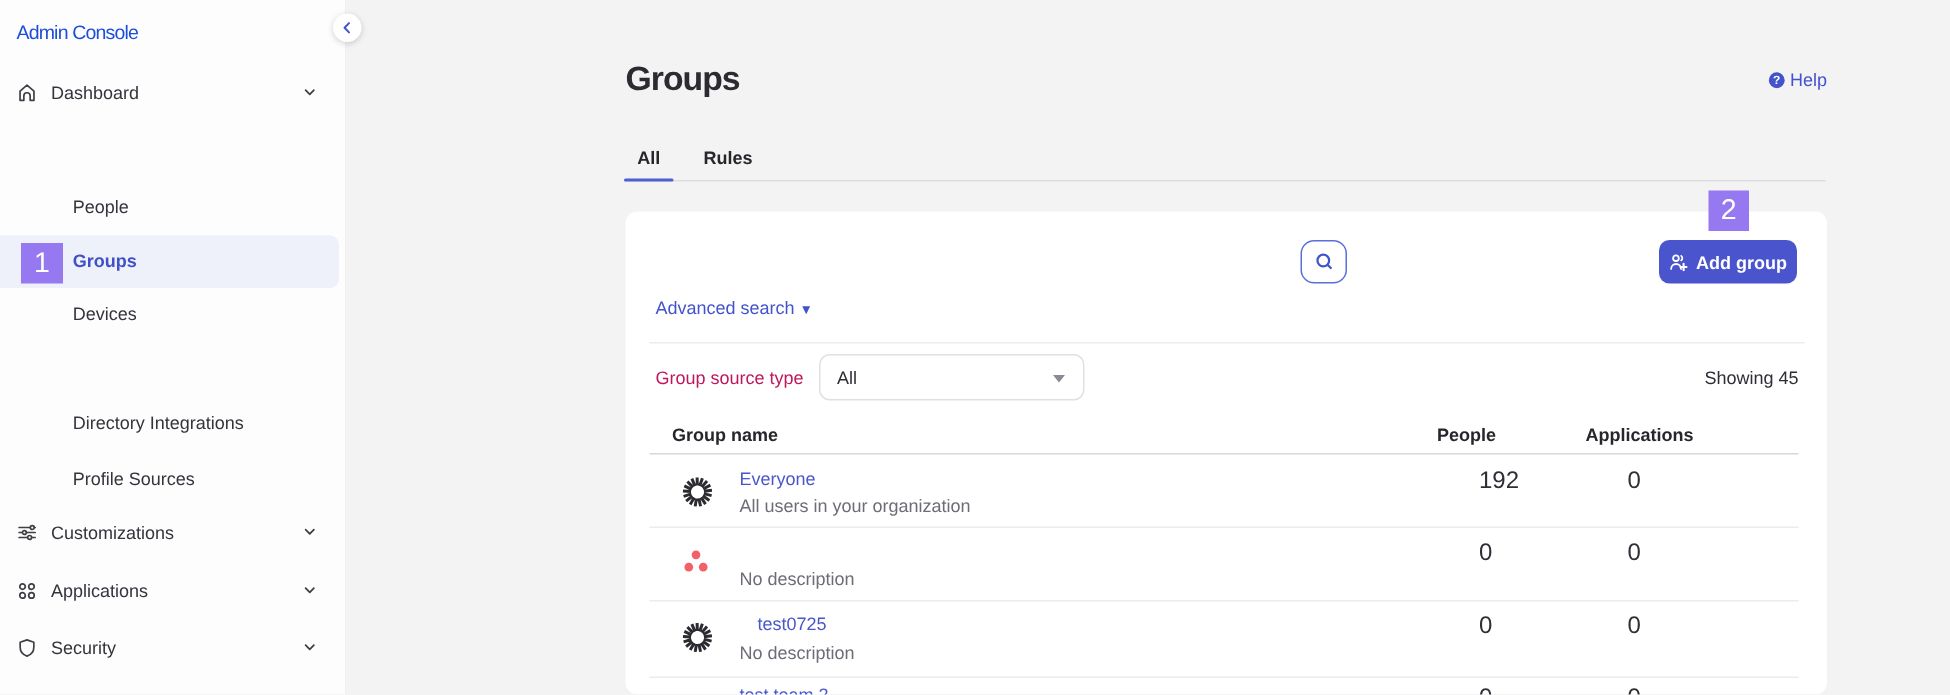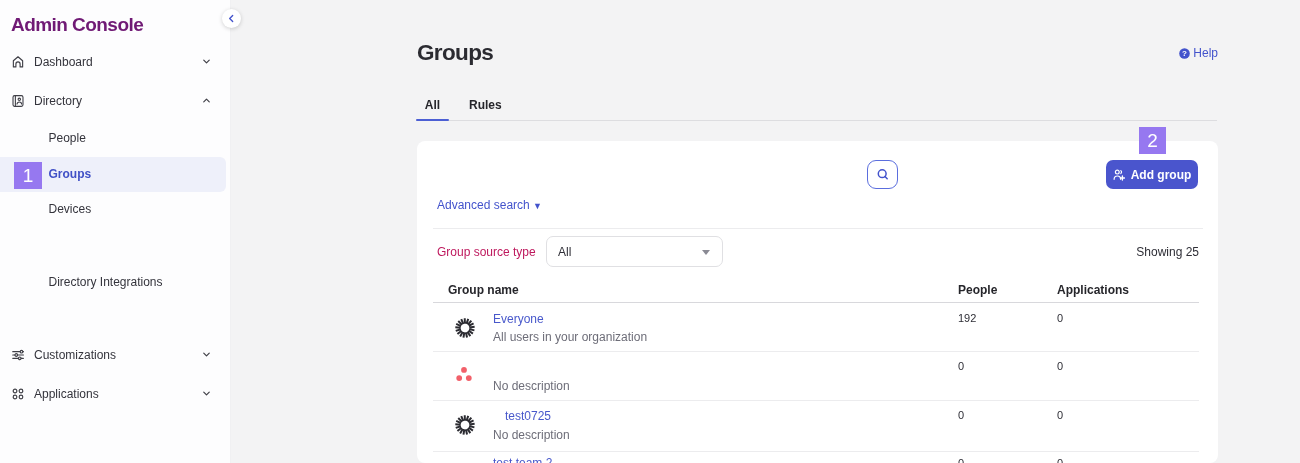--- a/index.html
+++ b/index.html
@@ -1,21 +1,21 @@
 <!DOCTYPE html>
 <html><head>
 <meta charset="utf-8">
 <style>
   * { margin:0; padding:0; box-sizing:border-box; }
   html,body { width:1300px; height:463px; overflow:hidden; }
   body { font-family:"Liberation Sans", sans-serif; background:#f3f3f4; position:relative; font-size:12px; }
 
   
   .sidebar { position:absolute; left:0; top:0; width:231px; height:463px; background:#fdfdfe; border-right:1px solid #f0f0f2; }
-  .brand { position:absolute; left:11px; top:13.5px; font-size:19px; font-weight:700; color:#701a75; letter-spacing:-0.55px; }
+  .brand { position:absolute; left:11px; top:13.5px; font-size:13px; font-weight:400; color:#1d4ed8; letter-spacing:-0.55px; }
   .nav-item { position:absolute; left:0; width:231px; height:36px; }
   .nav-item .ico { position:absolute; left:11px; top:11px; width:14px; height:14px; }
   .nav-item .lbl { position:absolute; left:34px; top:11px; font-size:12px; color:#34343c; }
   .nav-item .chev { position:absolute; left:201px; top:12px; width:11px; height:11px; }
   .nav-sub .lbl { left:48.5px; }
   .nav-active { background:#eef0fa; border-radius:0 6px 6px 0; width:226px; }
   .nav-active .lbl { color:#4050c6; font-weight:700; top:10px; }
   .badge1 { position:absolute; left:14px; top:162px; width:28px; height:27px; background:#9678f0; color:#fff; font-size:19px; font-weight:400; display:flex; align-items:center; justify-content:center; z-index:5; }
   .collapse-btn { position:absolute; left:222px; top:9px; width:19px; height:19px; background:#fff; border-radius:50%; box-shadow:0 1px 4px rgba(0,0,0,.18); z-index:10; display:flex; align-items:center; justify-content:center; }
 
@@ -41,61 +41,52 @@
   .gst-label { position:absolute; left:20px; top:104px; font-size:12px; color:#be185d; }
   .select { position:absolute; left:129px; top:95px; width:177px; height:31px; border:1px solid #e0e0e3; border-radius:7px; background:#fff; }
   .select .val { position:absolute; left:11px; top:8px; font-size:12px; color:#2e2e36; }
   .select .arr { position:absolute; right:12px; top:13px; width:0; height:0; border-left:4px solid transparent; border-right:4px solid transparent; border-top:5px solid #8a8a94; }
   .showing { position:absolute; right:19px; top:104px; font-size:12px; color:#2e2e36; }
 
   .th { position:absolute; top:142px; font-size:12px; font-weight:700; color:#26262b; }
   .hline { position:absolute; height:1px; left:16px; width:766px; }
   .row-link { position:absolute; font-size:12px; color:#4858cb; }
   .row-desc { position:absolute; font-size:12px; color:#6d6d78; }
-  .num { position:absolute; font-size:11px; color:#2e2e36; }
+  .num { position:absolute; font-size:16px; color:#2e2e36;margin-left:28px; }
 </style>
 </head>
 <body>
   <div class="sidebar">
     <div class="brand">Admin Console</div>
 
     <div class="nav-item" style="top:44px;">
       <svg class="ico" viewBox="0 0 16 16" fill="none" stroke="#3f3f46" stroke-width="1.3" stroke-linejoin="round">
         <path d="M2.7 6.6 L8 2 L13.3 6.6 V13.6 H10.4 V10.2 a2.4 2.4 0 0 0 -4.8 0 V13.6 H2.7 Z"></path>
       </svg>
       <span class="lbl">Dashboard</span>
       <svg class="chev" viewBox="0 0 12 12" fill="none" stroke="#3f3f46" stroke-width="1.3" stroke-linecap="round" stroke-linejoin="round">
         <path d="M3 4.5 L6 7.5 L9 4.5"></path>
       </svg>
     </div>
 
-    <div class="nav-item" style="top:83px;">
-      <svg class="ico" viewBox="0 0 16 16" fill="none" stroke="#3f3f46" stroke-width="1.25" stroke-linejoin="round">
-        <rect x="2.3" y="1.9" width="11.4" height="12.2" rx="1.8"></rect>
-        <path d="M5 2.2 V13.9"></path>
-        <circle cx="9.5" cy="6.1" r="1.4"></circle>
-        <path d="M6.8 11.9 a2.7 2.7 0 0 1 5.4 0"></path>
-      </svg>
-      <span class="lbl">Directory</span>
-      <svg class="chev" viewBox="0 0 12 12" fill="none" stroke="#3f3f46" stroke-width="1.3" stroke-linecap="round" stroke-linejoin="round">
-        <path d="M3 7.5 L6 4.5 L9 7.5"></path>
-      </svg>
-    </div>
 
     <div class="nav-item nav-sub" style="top:120px;">
       <span class="lbl">People</span>
     </div>
     <div class="nav-item nav-sub nav-active" style="top:157px;height:35px;">
       <span class="lbl">Groups</span>
     </div>
     <div class="nav-item nav-sub" style="top:191px;">
       <span class="lbl">Devices</span>
     </div>
     <div class="nav-item nav-sub" style="top:264px;">
       <span class="lbl">Directory Integrations</span>
+    </div>
+    <div class="nav-item nav-sub" style="top:301px;">
+      <span class="lbl">Profile Sources</span>
     </div>
 
     <div class="nav-item" style="top:337px;">
       <svg class="ico" viewBox="0 0 16 16" fill="none" stroke="#3f3f46" stroke-width="1.3" stroke-linecap="round">
         <path d="M2 4.2 H10.3"></path>
         <path d="M13.7 4.2 H14.2"></path>
         <circle cx="12" cy="4.2" r="1.5"></circle>
         <path d="M2 8 H4.3"></path>
         <path d="M7.7 8 H14.2"></path>
         <circle cx="6" cy="8" r="1.5"></circle>
@@ -115,20 +106,29 @@
         <circle cx="11.4" cy="4.6" r="2.1"></circle>
         <circle cx="4.6" cy="11.4" r="2.1"></circle>
         <circle cx="11.4" cy="11.4" r="2.1"></circle>
       </svg>
       <span class="lbl">Applications</span>
       <svg class="chev" viewBox="0 0 12 12" fill="none" stroke="#3f3f46" stroke-width="1.3" stroke-linecap="round" stroke-linejoin="round">
         <path d="M3 4.5 L6 7.5 L9 4.5"></path>
       </svg>
     </div>
 
+    <div class="nav-item" style="top:414px;">
+      <svg class="ico" viewBox="0 0 16 16" fill="none" stroke="#3f3f46" stroke-width="1.3" stroke-linejoin="round">
+        <path d="M8 1.8 L13.2 3.6 V7.5 C13.2 11 10.8 13.3 8 14.2 C5.2 13.3 2.8 11 2.8 7.5 V3.6 Z"></path>
+      </svg>
+      <span class="lbl">Security</span>
+      <svg class="chev" viewBox="0 0 12 12" fill="none" stroke="#3f3f46" stroke-width="1.3" stroke-linecap="round" stroke-linejoin="round">
+        <path d="M3 4.5 L6 7.5 L9 4.5"></path>
+      </svg>
+    </div>
   </div>
   <div class="badge1">1</div>
   <div class="collapse-btn">
     <svg width="9" height="9" viewBox="0 0 10 10">
       <path d="M6.3 1.6 L3 5 L6.3 8.4" stroke="#4353cc" stroke-width="1.5" fill="none" stroke-linecap="round" stroke-linejoin="round"></path>
     </svg>
   </div>
 
   <div class="main">
     <div class="h1">Groups</div>
@@ -158,21 +158,21 @@
         <span>Add group</span>
       </div>
       <div class="badge2">2</div>
       <div class="adv">Advanced search <span style="font-size:9px;">▼</span></div>
       <div class="card-div1"></div>
       <div class="gst-label">Group source type</div>
       <div class="select">
         <span class="val">All</span>
         <span class="arr"></span>
       </div>
-      <div class="showing">Showing 25</div>
+      <div class="showing">Showing 45</div>
 
       <div class="th" style="left:31px;">Group name</div>
       <div class="th" style="left:541px;">People</div>
       <div class="th" style="left:640px;">Applications</div>
       <div class="hline" style="top:160.5px;background:#d8d8dc;"></div>
 
       <div class="hline" style="top:210px;background:#ececee;"></div>
       <div class="hline" style="top:259px;background:#ececee;"></div>
       <div class="hline" style="top:309.5px;background:#ececee;"></div>
 

